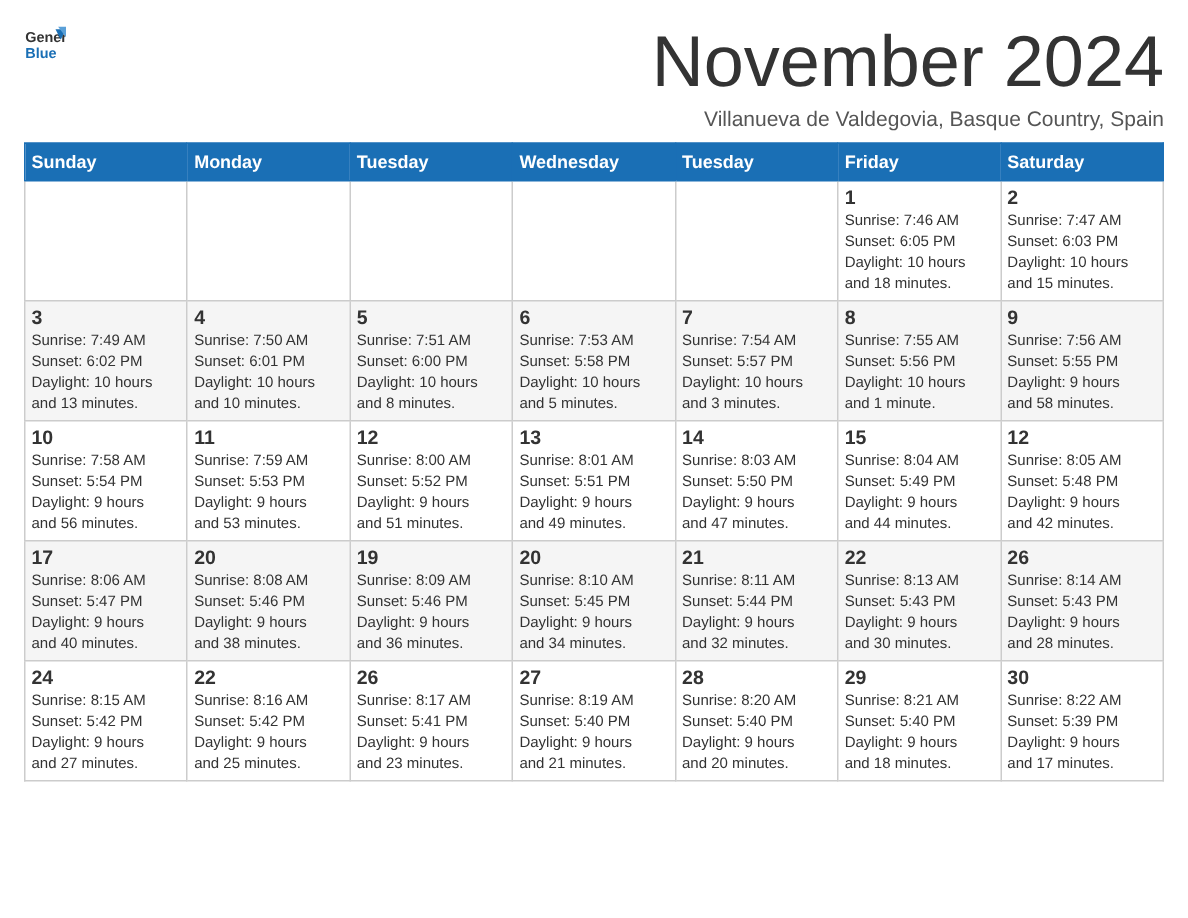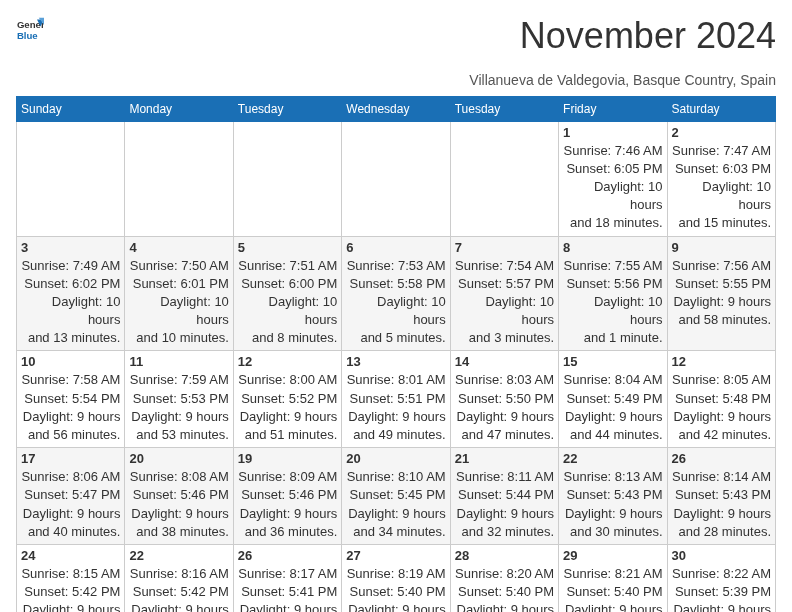--- a/index.html
+++ b/index.html
@@ -22,67 +22,66 @@
       gap: 4px;
     }
     .logo-icon {
       width: 28px;
       height: 28px;
     }
     .title-block {
       text-align: right;
     }
     .month-title {
-      font-size: 36px;
+      font-size: 48px;
       font-weight: normal;
       color: #333;
       line-height: 1.1;
     }
     .subtitle {
       font-size: 14px;
       color: #555;
-      margin-top: 16px;
+      margin-top: 2px;
     }
     table {
       width: 100%;
       border-collapse: collapse;
       table-layout: fixed;
       font-size: 10.5px;
     }
     thead th {
       background-color: #1a6fb5;
       color: #fff;
       padding: 5px 4px;
       text-align: left;
       font-size: 12px;
-      font-weight: normal;
+      font-weight: bold;
       border: 1px solid #1a6fb5;
     }
     tbody td {
       border: 1px solid #ccc;
       vertical-align: top;
       padding: 3px 4px;
       min-height: 70px;
       background: #fff;
     }
     tbody tr:nth-child(even) td {
       background: #f5f5f5;
     }
     .day-num {
       font-size: 13px;
       font-weight: bold;
       color: #333;
       display: block;
       margin-bottom: 2px;
     }
     .day-info {
-      font-size: 13px;
+      font-size: 10px;
       color: #333;
       line-height: 1.4;
-      text-align: right;
     }
     .empty-cell {
       background: #fff !important;
     }
   </style>
 </head>
 <body>
 
 <div class="header">
   <div class="logo">

